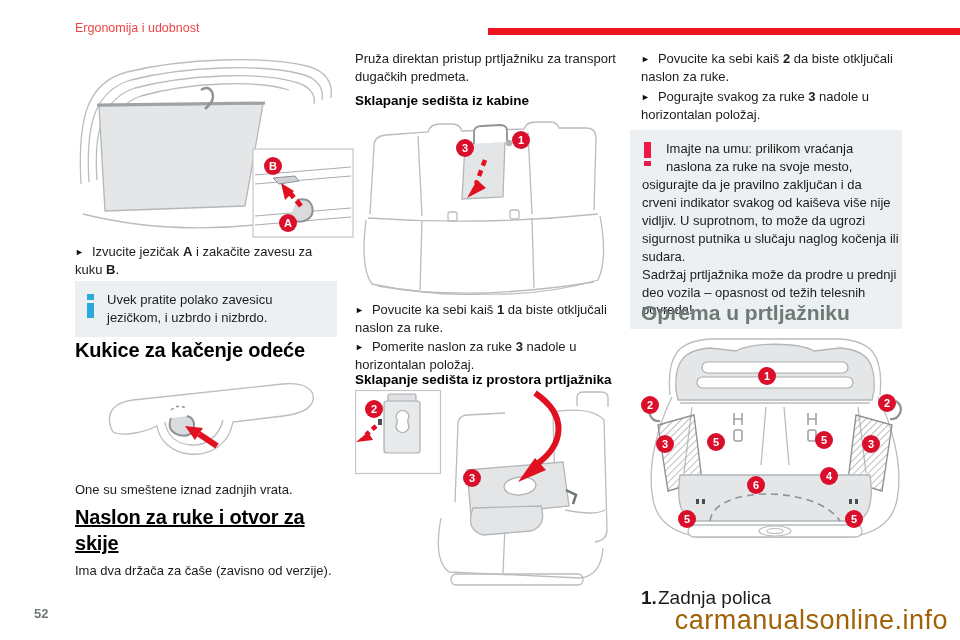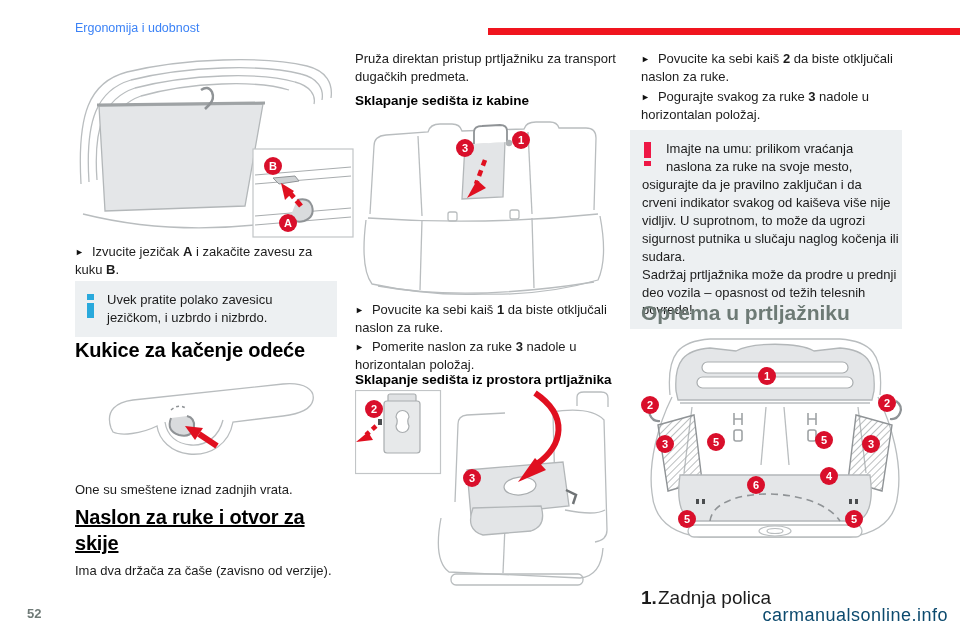--- a/index.html
+++ b/index.html
@@ -1,40 +1,40 @@
 <!DOCTYPE html>
 <html><head>
 <meta charset="utf-8">
 <style>
   html,body{margin:0;padding:0;}
   body{width:960px;height:640px;background:#ffffff;position:relative;overflow:hidden;
        font-family:"Liberation Sans",sans-serif;color:#1c1c1c;}
   .abs{position:absolute;}
-  .running-head{font-size:12.5px;color:#3b82f6;}
+  .running-head{font-size:12.5px;color:#ef4444;}
   .redbar{background:#f0141e;height:7px;}
   .body-text{font-size:13px;line-height:1.4;margin:0;}
   .bullet .arr{font-size:9px;margin-right:8px;position:relative;top:-1px;color:#111;}
   .subhead{font-size:13.5px;font-weight:700;margin:0;color:#000;}
   .bighead{font-size:20px;font-weight:700;line-height:1.3;margin:0;letter-spacing:-0.2px;color:#000;}
   .sechead{font-size:21px;font-weight:700;color:#6d7a75;margin:0;}
   .note,.warn{background:#edf0f2;box-sizing:border-box;padding:10px 3px 10px 12px;}
   .note{display:flex;gap:13px;}
   .icon-i{width:7px;flex:0 0 7px;margin-top:3px;}
   .icon-i .dot{width:7px;height:6px;background:#29a9dc;margin-bottom:3px;}
   .icon-i .stem{width:7px;height:15px;background:#29a9dc;}
   .icon-ex{float:left;width:8px;margin:2px 14px 4px 2px;}
   .icon-ex .stem{width:7px;height:16px;background:#ee1745;margin-bottom:3px;}
   .icon-ex .dot{width:7px;height:5px;background:#ee1745;}
   .warn p{margin:0;font-size:13px;line-height:1.38;}
   .mk{position:absolute;width:18px;height:18px;border-radius:50%;background:#d90f2b;color:#fff;
       font-size:11px;font-weight:700;line-height:18px;text-align:center;z-index:5;}
   .legend-row{font-size:19px;line-height:21px;margin-top:42px;}
   .legend-row .num{font-weight:700;display:inline-block;width:17px;}
   .pageno{font-size:13px;font-weight:700;color:#6f7a77;}
-  .watermark{font-size:18px;color:#0c4a6e;letter-spacing:0.5px;}
+  .watermark{font-size:27px;color:#a16207;letter-spacing:0.5px;}
   svg{display:block;}
   b{font-weight:700;}
 </style>
 </head>
 <body>
 
 <div class="abs running-head" style="left:75px;top:21px;">Ergonomija i udobnost</div>
 <div class="abs redbar" style="left:488px;top:28px;width:472px;"></div>
 
 <svg class="abs" style="left:75px;top:54px;" width="280" height="188" viewBox="0 0 280 188">
@@ -234,14 +234,14 @@
 
 <div class="abs" style="left:641px;top:545px;width:262px;">
   <div class="legend-row">
     <span class="num">1.</span><span>Zadnja polica</span>
   </div>
   <div class="legend-row">
     <span class="num">2.</span><span>Kukice</span>
   </div>
 </div>
 
-<div class="abs pageno" style="left:27px;top:606px;">52</div>
+<div class="abs pageno" style="left:34px;top:606px;">52</div>
 <div class="abs watermark" style="right:12px;top:605px;">carmanualsonline.info</div>
 
 </body></html>

